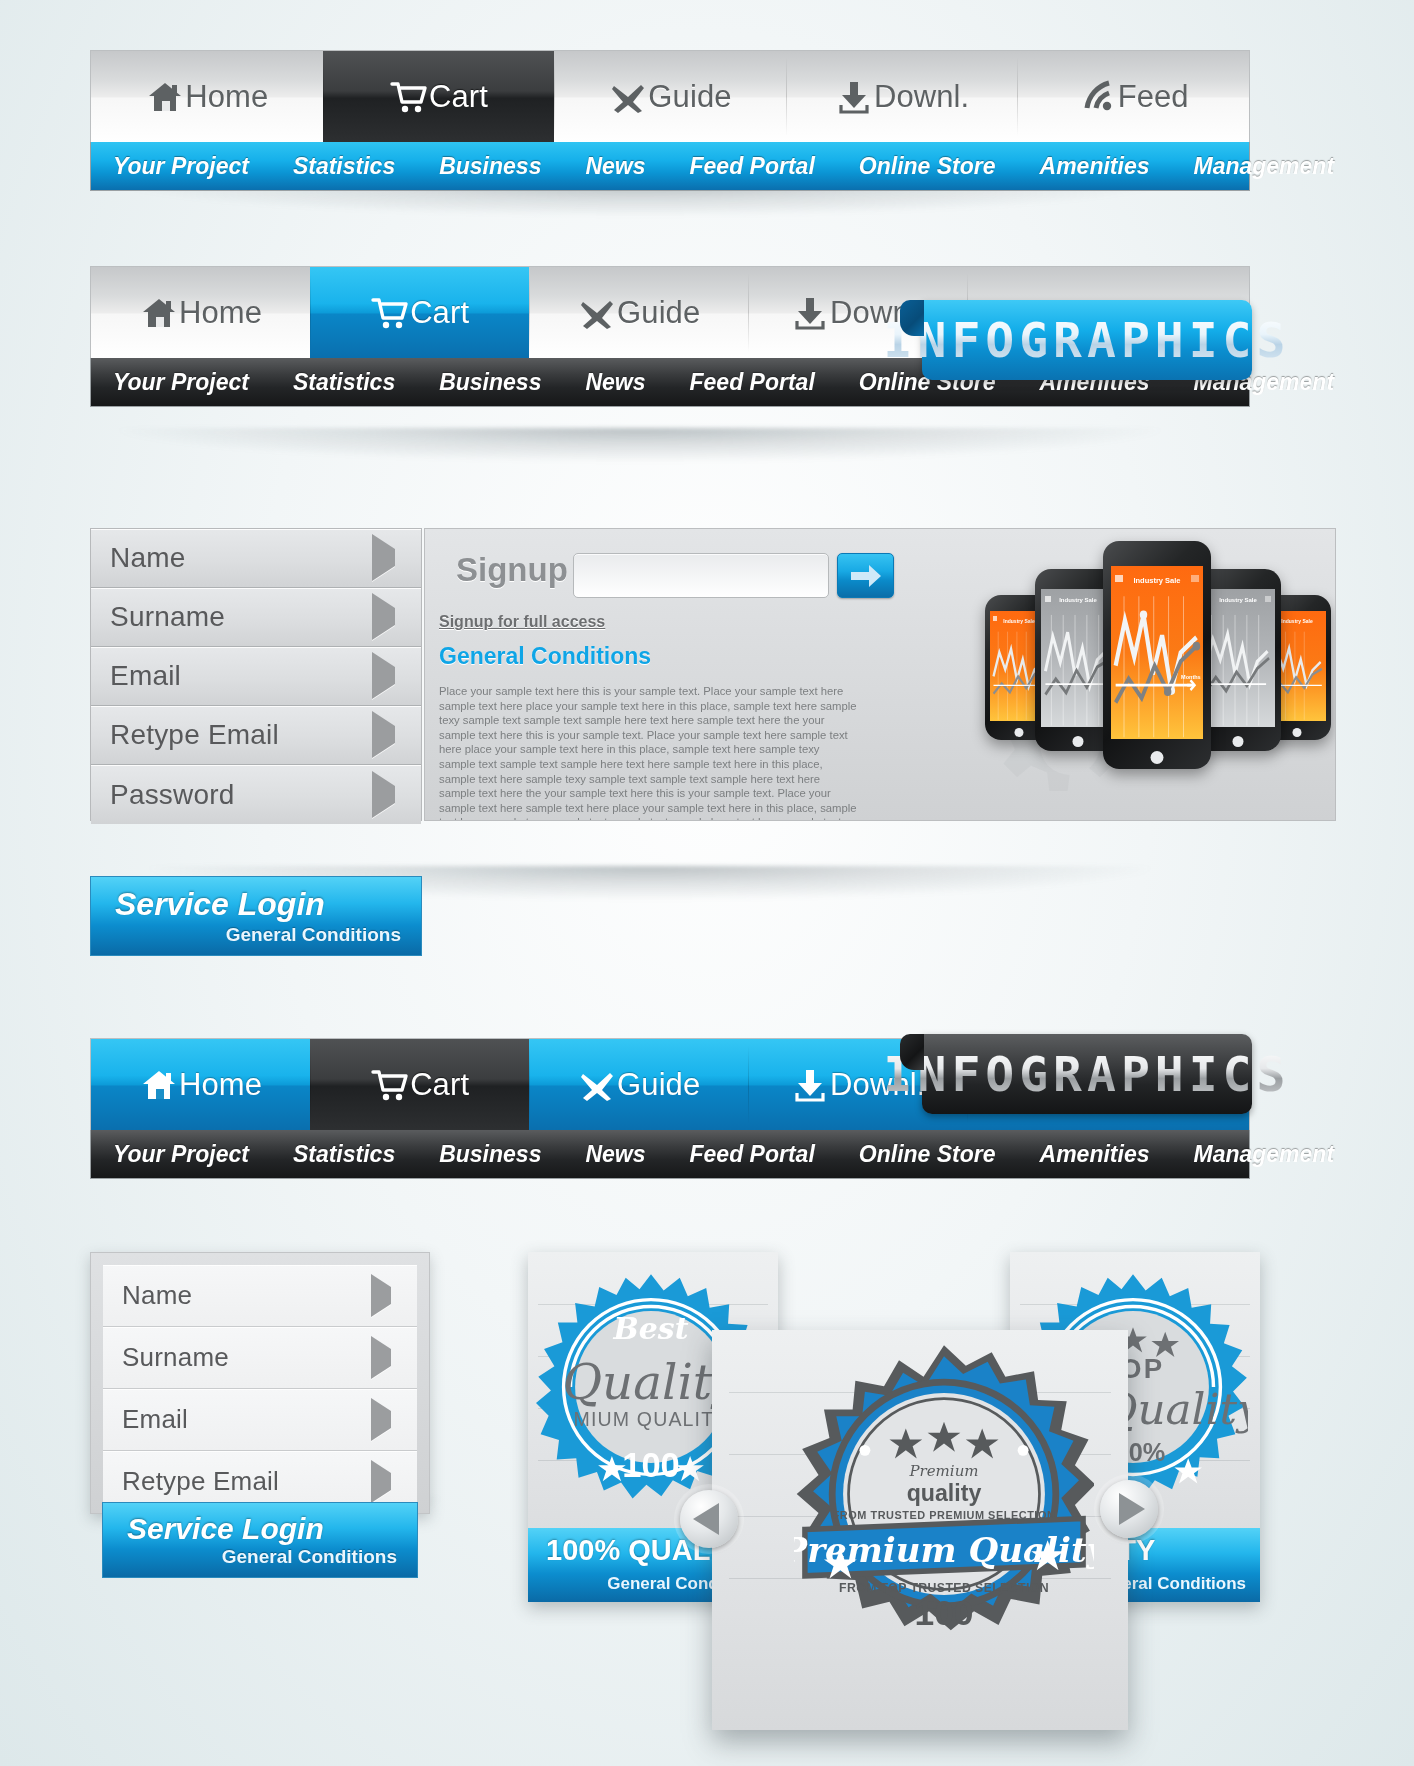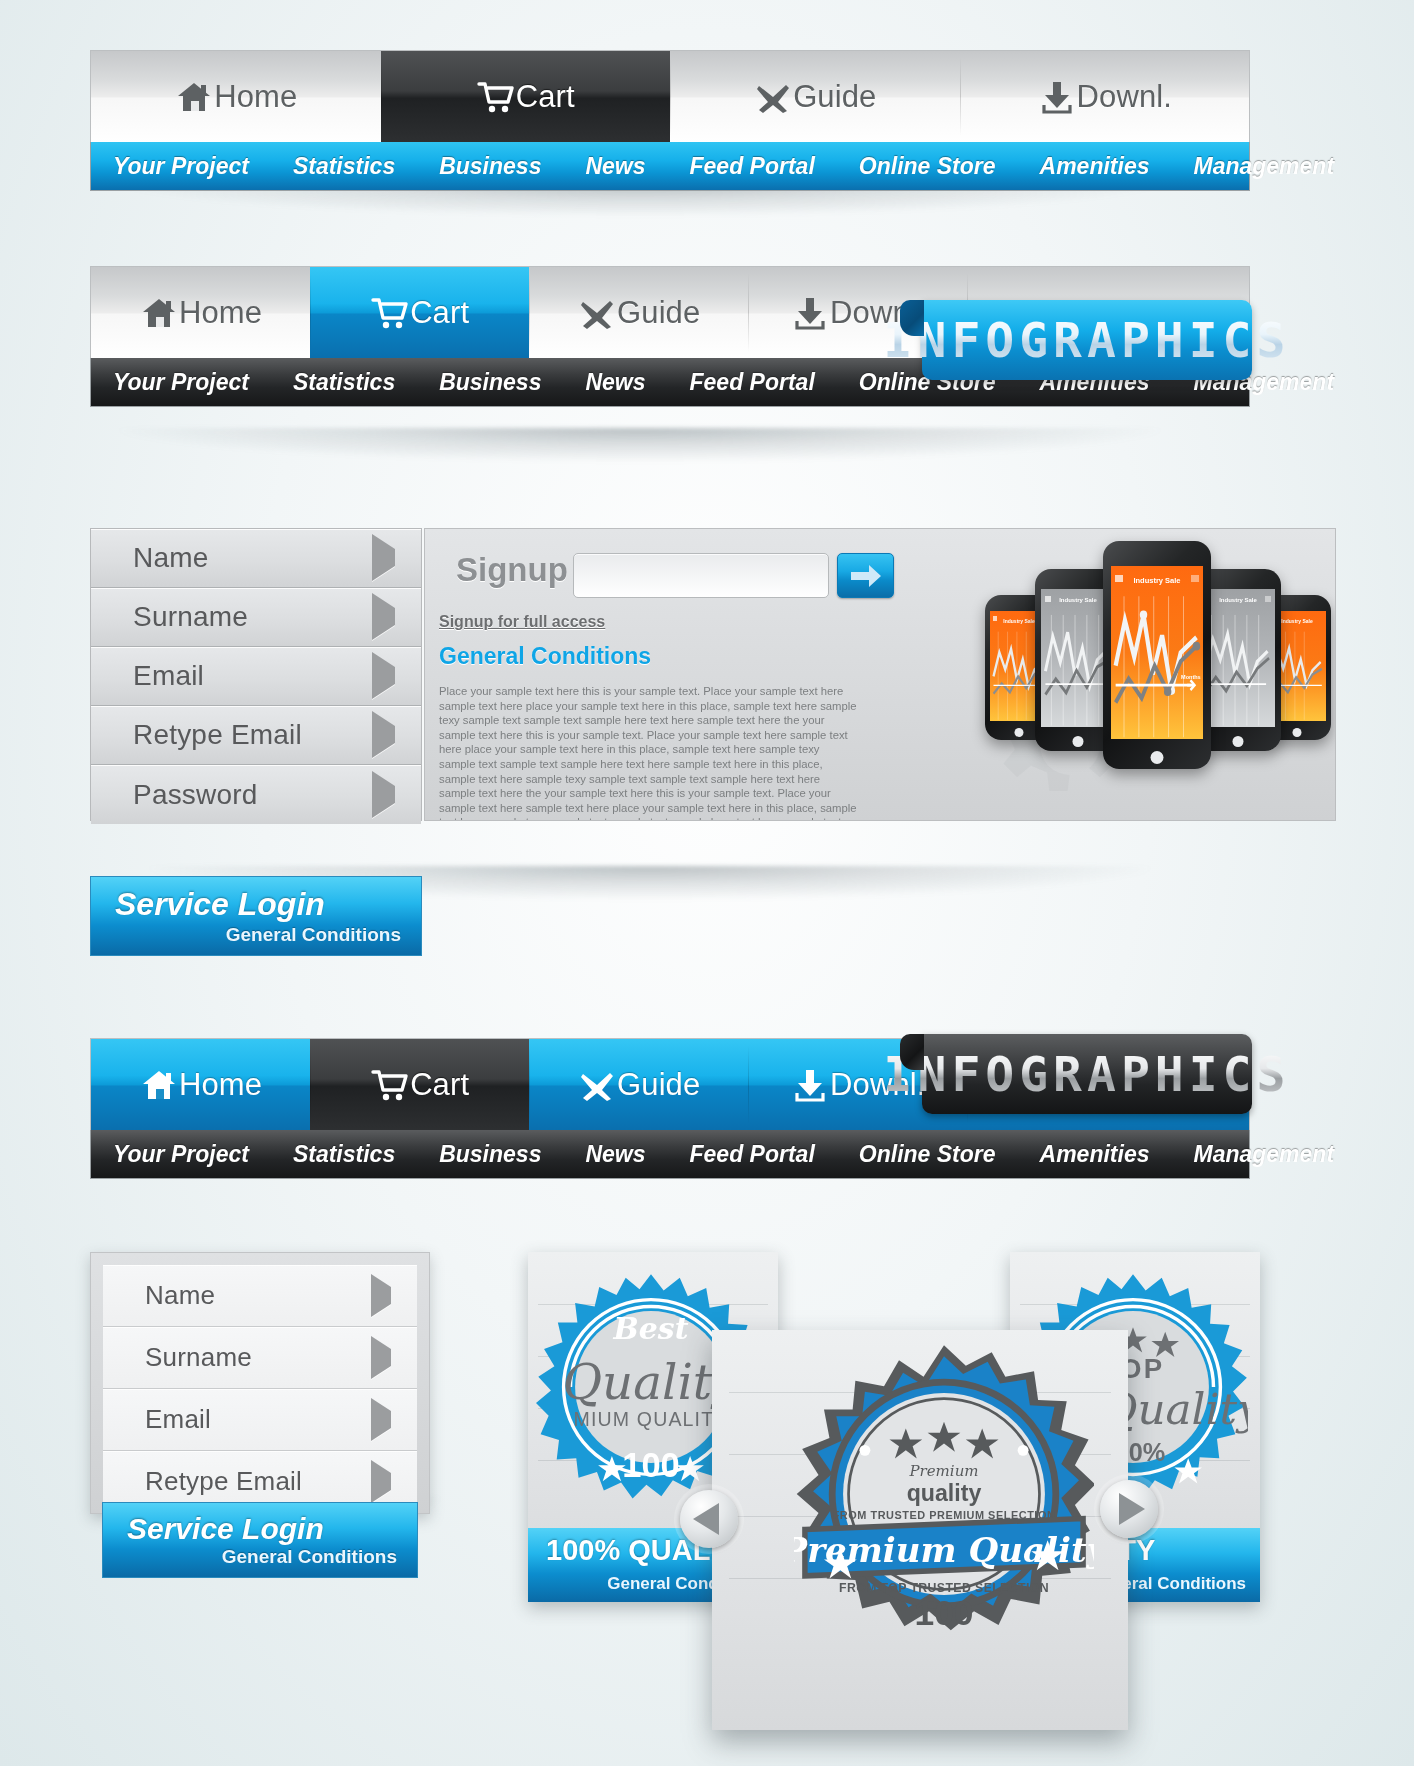--- a/index.html
+++ b/index.html
@@ -80,21 +80,21 @@
   .ribbon.blue .fold{ background:linear-gradient(135deg,#0a5f96 0%,#074c79 60%,#0a6ea9 100%); }
   .ribbon.dark .fold{ background:linear-gradient(135deg,#2a2c2e 0%,#141516 60%,#3a3c3e 100%); }
 
   
   .formpanel{ position:absolute; background:linear-gradient(to bottom,#d2d4d6,#c2c4c6);
               border:1px solid #b7b9bb; }
   .formrow{ height:59px; display:flex; align-items:center; position:relative;
             border-bottom:1px solid #aeb1b3;
             background:linear-gradient(to bottom,#e6e8ea 0%,#dcdee0 55%,#d1d3d5 100%);
             box-shadow:0 1px 0 rgba(255,255,255,.85) inset; }
-  .formrow .lbl{ font-size:28px; color:#58595b; padding-left:42px; letter-spacing:.2px; }
+  .formrow .lbl{ font-size:28px; color:#58595b; padding-left:19px; letter-spacing:.2px; }
   .formrow .arw{ position:absolute; right:26px; top:50%; transform:translateY(-50%); }
   .tri{ width:0;height:0;border-top:15px solid transparent;border-bottom:15px solid transparent;
         border-left:23px solid #9b9d9f; filter:drop-shadow(0 1px 0 rgba(255,255,255,.8)); }
   .tri.small{ border-top-width:13px;border-bottom-width:13px;border-left-width:20px; }
 
   .loginbar{ height:80px; position:relative;
              background:linear-gradient(to bottom,#53d2f7 0%,#23b6ec 34%,#0c8dce 62%,#0a6aa6 100%);
              border:1px solid #2b8bbd;margin-top:40px; }
   .loginbar .t1{ position:absolute; left:24px; top:9px; color:#fff; font-size:32px; font-weight:bold;
                  font-style:italic; text-shadow:0 -1px 2px rgba(0,0,0,.35); }
@@ -198,20 +198,30 @@
       </div>
       <div class="cell light">
         <span class="ico">
           <svg viewBox="0 0 40 40">
               <rect x="16" y="5" width="8" height="15" fill="#5d6163"></rect>
               <path d="M8 18 L20 31 L32 18 Z" fill="#5d6163"></path>
               <path d="M7 28 V35 H33 V28" fill="none" stroke="#5d6163" stroke-width="3.2"></path>
             </svg>
         </span>
         <span>Downl.</span>
+      </div>
+      <div class="cell light">
+        <span class="ico">
+          <svg viewBox="0 0 40 40">
+              <path d="M31 6 A30 30 0 0 0 9 31" fill="none" stroke="#5d6163" stroke-width="5"></path>
+              <path d="M31 16 A20 20 0 0 0 18 31" fill="none" stroke="#5d6163" stroke-width="5"></path>
+              <circle cx="29" cy="29" r="4.2" fill="#5d6163"></circle>
+            </svg>
+        </span>
+        <span>Feed</span>
       </div>
     </div>
     <div class="navsub blue">
       <span class="subitem">Your Project</span>
       <span class="subitem">Statistics</span>
       <span class="subitem">Business</span>
       <span class="subitem">News</span>
       <span class="subitem">Feed Portal</span>
       <span class="subitem">Online Store</span>
       <span class="subitem">Amenities</span>

